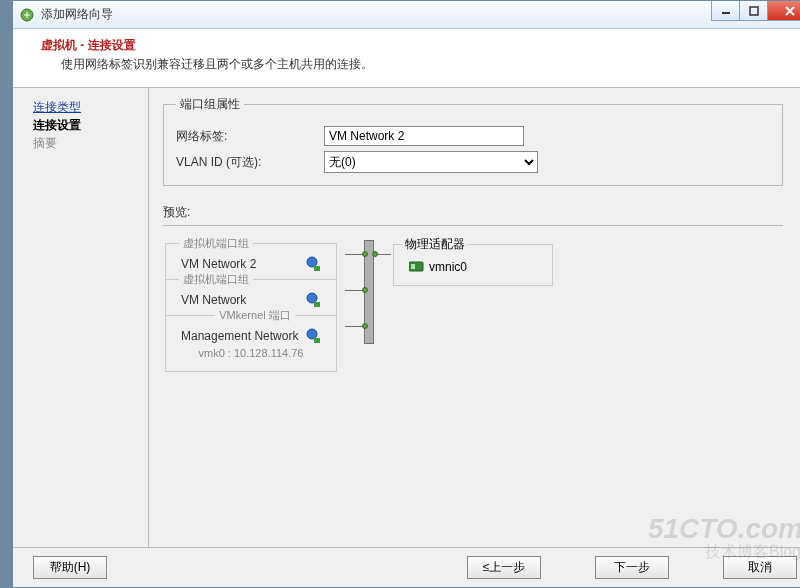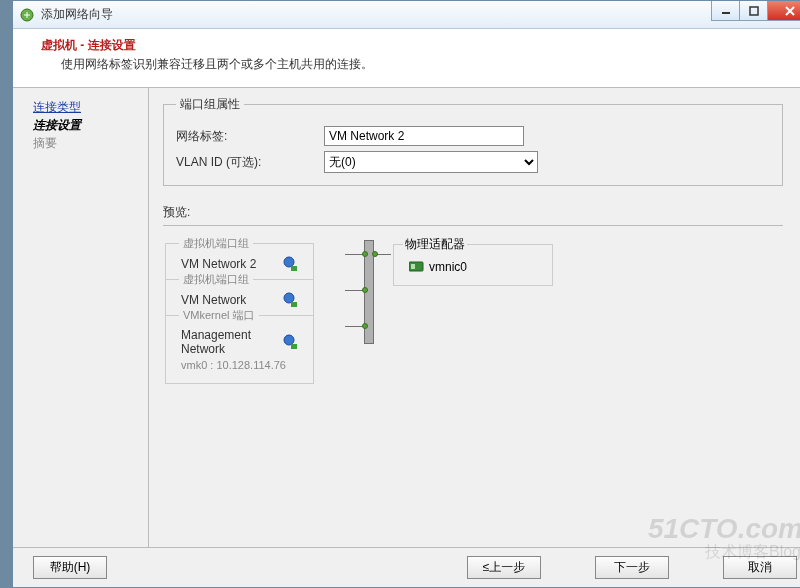--- a/index.html
+++ b/index.html
@@ -70,21 +70,21 @@
     background: #f0f0f0;
   }
   .sidebar {
     width: 136px;
     background: #f0f0f0;
     border-right: 1px solid #bbb;
     padding: 10px 12px 10px 20px;
   }
   .sidebar .step { line-height: 18px; }
   .sidebar .step.link { color: #1a3da0; text-decoration: underline; cursor: pointer; }
-  .sidebar .step.current { font-weight: bold; color: #000; font-style: italic; }
+  .sidebar .step.current { font-weight: bold; color: #000; }
   .sidebar .step.future { color: #888; }
   .main {
     flex: 1;
     background: #f0f0f0;
     padding: 8px 28px 8px 14px;
   }
   fieldset.portgroup {
     border: 1px solid #bbb;
     padding: 10px 12px;
     margin: 0 0 18px 0;
@@ -118,21 +118,21 @@
   .vswitch-bar {
     position: absolute;
     left: 201px; top: 4px;
     width: 10px; height: 104px;
     background: #b0b0b0;
     border: 1px solid #707070;
   }
   .pg-box {
     position: absolute;
     border: 1px solid #ccc;
-    width: 149px;
+    width: 172px;
     background: #f0f0f0;
   }
   .pg-box legend {
     font-size: 11px; color: #888; padding: 0 4px;
     margin-left: 4px;
   }
   .pg-inner { padding: 1px 6px 3px 6px; display: flex; align-items: center; justify-content: space-between; }
   .pg-name { color: #333; }
   .pg-sub { color: #888; font-size: 11px; padding: 0 6px 4px 6px; }
   .net-icon {
@@ -295,21 +295,21 @@
                 <svg width="16" height="16">
                     <circle cx="7" cy="6" r="5" fill="#3a78d0" stroke="#1a4aa0"></circle>
                     <rect x="9" y="10" width="6" height="5" fill="#3aa03a"></rect>
                   </svg>
               </span>
             </div>
           </fieldset>
           <div class="hline" style="left:182px; top:54px; width:19px;"></div>
           <div class="connector" style="left:199px; top:51px;"></div>
 
-          <fieldset class="pg-box" style="left:0; top:72px;">
+          <fieldset class="pg-box" style="left:0; top:72px;text-align:center;">
             <legend>VMkernel 端口</legend>
             <div class="pg-inner">
               <span class="pg-name">Management Network</span>
               <span class="net-icon">
                 <svg width="16" height="16">
                     <circle cx="7" cy="6" r="5" fill="#3a78d0" stroke="#1a4aa0"></circle>
                     <rect x="9" y="10" width="6" height="5" fill="#3aa03a"></rect>
                   </svg>
               </span>
             </div>

